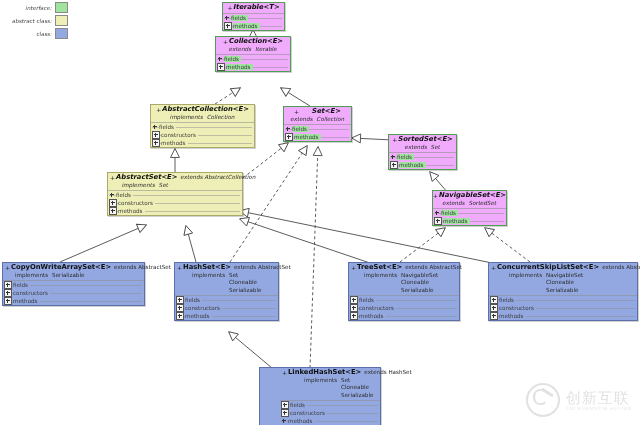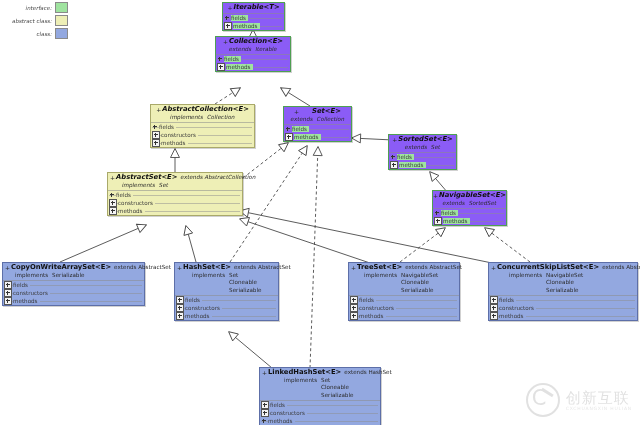--- a/index.html
+++ b/index.html
@@ -10,21 +10,21 @@
 
   
   .legend{position:absolute;left:2px;top:2px;width:66px;}
   .legend-row{display:flex;align-items:center;justify-content:flex-end;height:11px;margin-bottom:2px;}
   .legend-label{font-size:5.5px;font-style:italic;color:#4a4a4a;margin-right:3px;white-space:nowrap;}
   .legend-swatch{width:11px;height:9px;border:1px solid #8a8a8a;}
 
   
   .node{position:absolute;box-sizing:border-box;border:1px solid #6f6f6f;
         box-shadow:1px 1px 0 rgba(0,0,0,.18);}
-  .node.iface{background:#8b5cf6;border-color:#4f9f52;}
+  .node.iface{background:#f0abfc;border-color:#4f9f52;}
   .node.abs{background:#eeefb6;border-color:#a9a96a;}
   .node.cls{background:#93a8e0;border-color:#5d6fa8;}
 
   .hdr{padding:1px 2px 1px 2px;}
   .title-line{display:flex;align-items:flex-start;line-height:7.5px;}
   .vis{font-size:6px;color:#2b2b2b;margin-right:1px;}
   .tname{font-weight:bold;font-size:6.8px;font-style:italic;color:#101010;white-space:nowrap;}
   .node.cls .tname{font-style:normal;}
   .extends-inline{font-size:5.6px;font-style:italic;color:#2b2b2b;margin-left:3px;white-space:nowrap;}
   .node.cls .extends-inline{font-style:normal;}
@@ -422,21 +422,21 @@
       <span class="line"></span>
       <span class="mlabel">constructors</span>
     </div>
     <div class="member">
       <span class="exp"></span>
       <span class="line"></span>
       <span class="mlabel">methods</span>
     </div>
   </div>
 
-  <div class="node cls" style="left:259px;top:367px;width:122px;">
+  <div class="node cls" style="left:259px;top:367px;width:122px;padding-left:20px;">
     <div class="hdr">
       <div class="title-line">
         <span class="vis">+</span>
         <span class="tname">LinkedHashSet&lt;E&gt;</span>
         <span class="extends-inline"><span>extends</span> <span>HashSet</span></span>
       </div>
       <div class="impl-row" style="padding-left:22px;">
         <span class="impl-kw kw">implements</span>
         <span>
           <div class="impl-list">Set</div>

